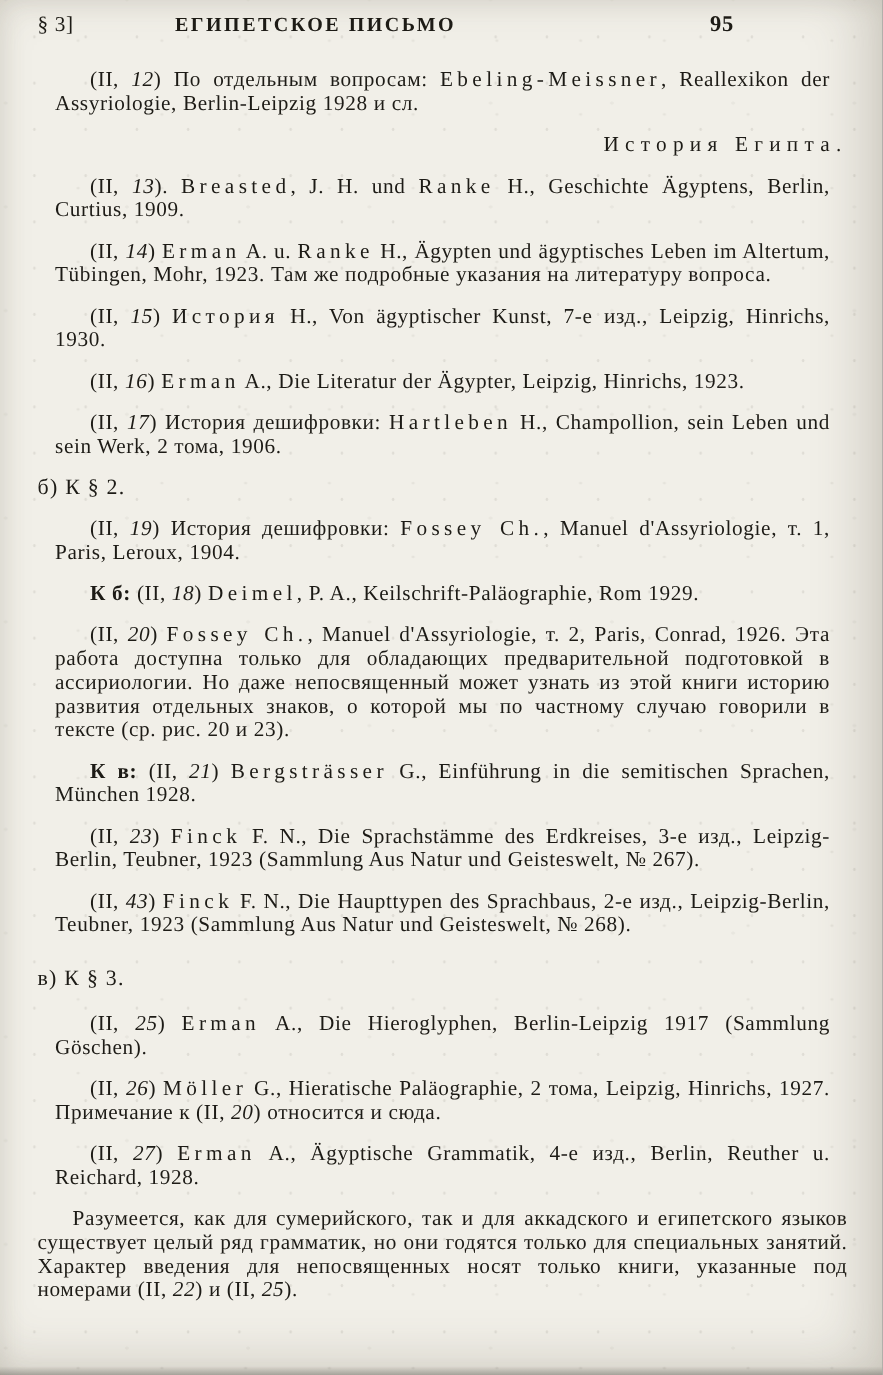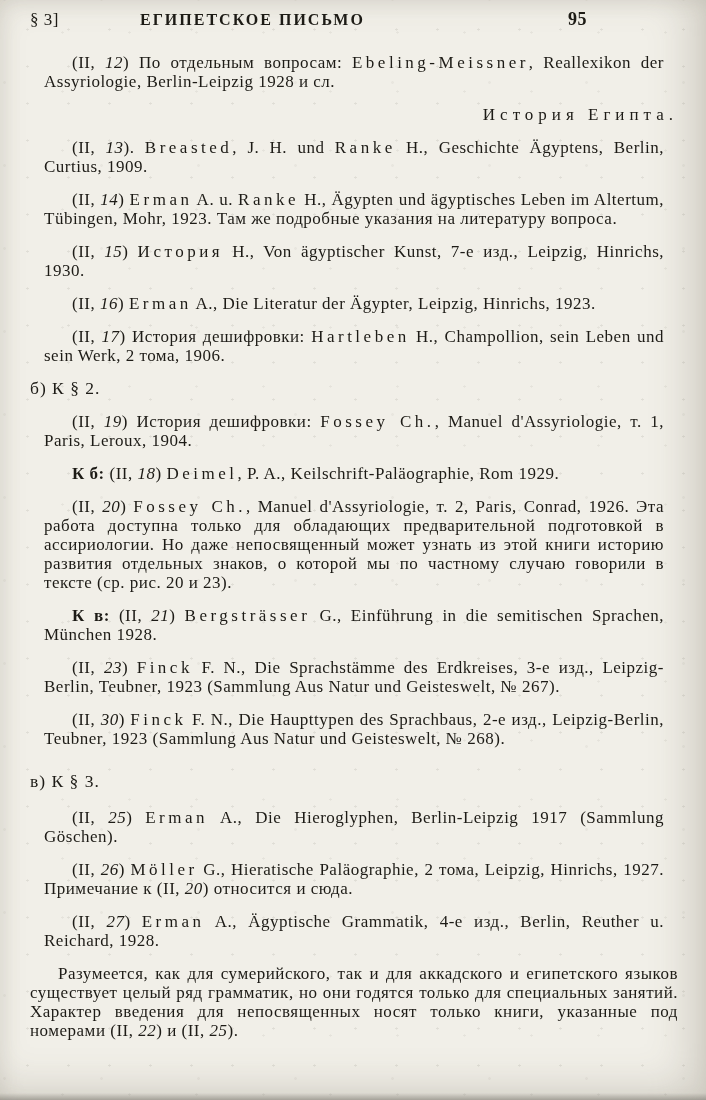--- a/index.html
+++ b/index.html
@@ -100,21 +100,21 @@
 
     <p class="entry"><span class="b">К б: </span><span>(II, </span><span class="it">18</span><span>) </span><span class="sp">Deimel</span><span>, P. A., Keilschrift-Paläographie, Rom 1929.</span></p>
 
     <p class="entry"><span>(II, </span><span class="it">20</span><span>) </span><span class="sp">Fossey Ch.</span><span>, Manuel d'Assyriologie, т. 2, Paris, Conrad, 1926. Эта работа доступна только для обладающих предварительной подготовкой в ассириологии. Но даже непосвященный может узнать из этой книги историю развития отдельных знаков, о которой мы по частному случаю говорили в тексте (ср. рис. 20 и 23).</span></p>
 
     <p class="entry"><span class="b">К в: </span><span>(II, </span><span class="it">21</span><span>) </span><span class="sp">Bergsträsser</span><span> G., Einführung in die semitischen Sprachen, München 1928.</span></p>
 
 
     <p class="entry"><span>(II, </span><span class="it">23</span><span>) </span><span class="sp">Finck</span><span> F. N., Die Sprachstämme des Erdkreises, 3-е изд., Leipzig-Berlin, Teubner, 1923 (Sammlung Aus Natur und Geisteswelt, № 267).</span></p>
 
-    <p class="entry"><span>(II, </span><span class="it">30</span><span>) </span><span class="sp">Finck</span><span> F. N., Die Haupttypen des Sprachbaus, 2-е изд., Leipzig-Berlin, Teubner, 1923 (Sammlung Aus Natur und Geisteswelt, № 268).</span></p>
+    <p class="entry"><span>(II, </span><span class="it">43</span><span>) </span><span class="sp">Finck</span><span> F. N., Die Haupttypen des Sprachbaus, 2-е изд., Leipzig-Berlin, Teubner, 1923 (Sammlung Aus Natur und Geisteswelt, № 268).</span></p>
 
     <h3 class="sec-head sec-head-v">в) К § 3.</h3>
 
     <p class="entry"><span>(II, </span><span class="it">25</span><span>) </span><span class="sp">Erman</span><span> A., Die Hieroglyphen, Berlin-Leipzig 1917 (Sammlung Göschen).</span></p>
 
     <p class="entry"><span>(II, </span><span class="it">26</span><span>) </span><span class="sp">Möller</span><span> G., Hieratische Paläographie, 2 тома, Leipzig, Hinrichs, 1927. Примечание к (II, </span><span class="it">20</span><span>) относится и сюда.</span></p>
 
     <p class="entry"><span>(II, </span><span class="it">27</span><span>) </span><span class="sp">Erman</span><span> A., Ägyptische Grammatik, 4-е изд., Berlin, Reuther u. Reichard, 1928.</span></p>
 
     <p class="closing"><span>Разумеется, как для сумерийского, так и для аккадского и египетского языков существует целый ряд грамматик, но они годятся только для специальных занятий. Характер введения для непосвященных носят только книги, указанные под номерами (II, </span><span class="it">22</span><span>) и (II, </span><span class="it">25</span><span>).</span></p>

